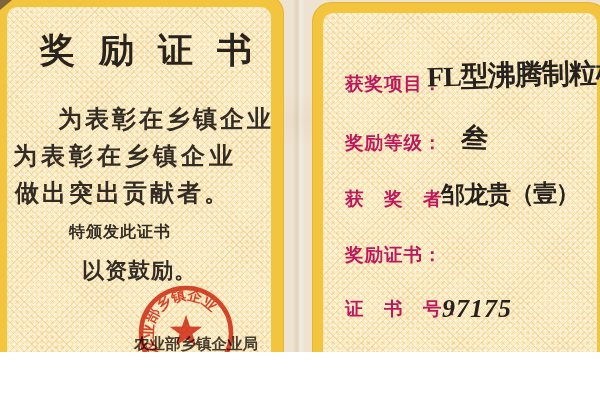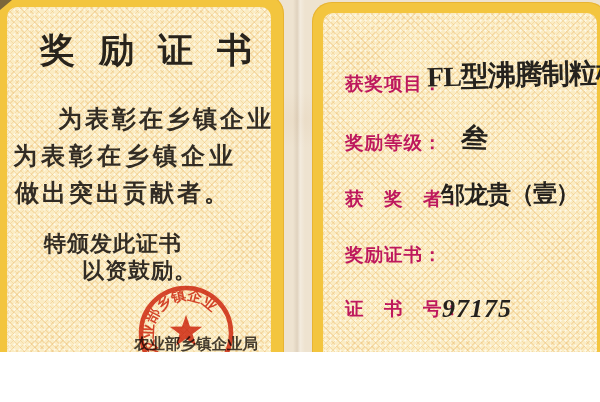--- a/index.html
+++ b/index.html
@@ -33,21 +33,21 @@
 
   .txt{position:absolute;white-space:nowrap;line-height:1.05;color:#2b2620;}
   .bold{font-weight:bold;}
 
   
   #cert-title{left:40px;top:33px;font-size:35px;letter-spacing:24px;color:#28231c;}
   .body-line{font-size:24px;color:#322c24;}
   #body-line-1{left:42px;top:107px;letter-spacing:3px;margin-left:16px;}
   #body-line-2{left:13px;top:144px;letter-spacing:4px;}
   #body-line-3{left:15px;top:181px;letter-spacing:3px;}
-  #body-line-4{left:44px;top:232px;font-size:22px;letter-spacing:1px;}
+  #body-line-4{left:44px;top:224px;font-size:16px;letter-spacing:1px;padding-left:25px;}
   #body-line-5{left:82px;top:259px;font-size:22px;letter-spacing:1px;}
   #issuer-line{left:134px;top:336px;font-size:15.5px;color:#453c2e;}
   #date-line{left:143px;top:364px;font-size:15.5px;color:#453c2e;}
 
   #stamp{position:absolute;left:128px;top:275px;width:120px;height:120px;
          mix-blend-mode:multiply;opacity:.92;}
 
   
   .field-label{left:345px;font-size:18.5px;letter-spacing:1px;color:#be185d;font-weight:bold;}
   #label-project{top:75px;}

